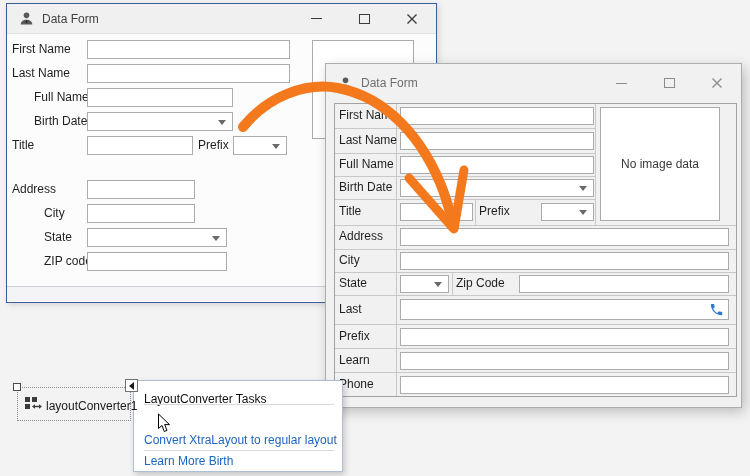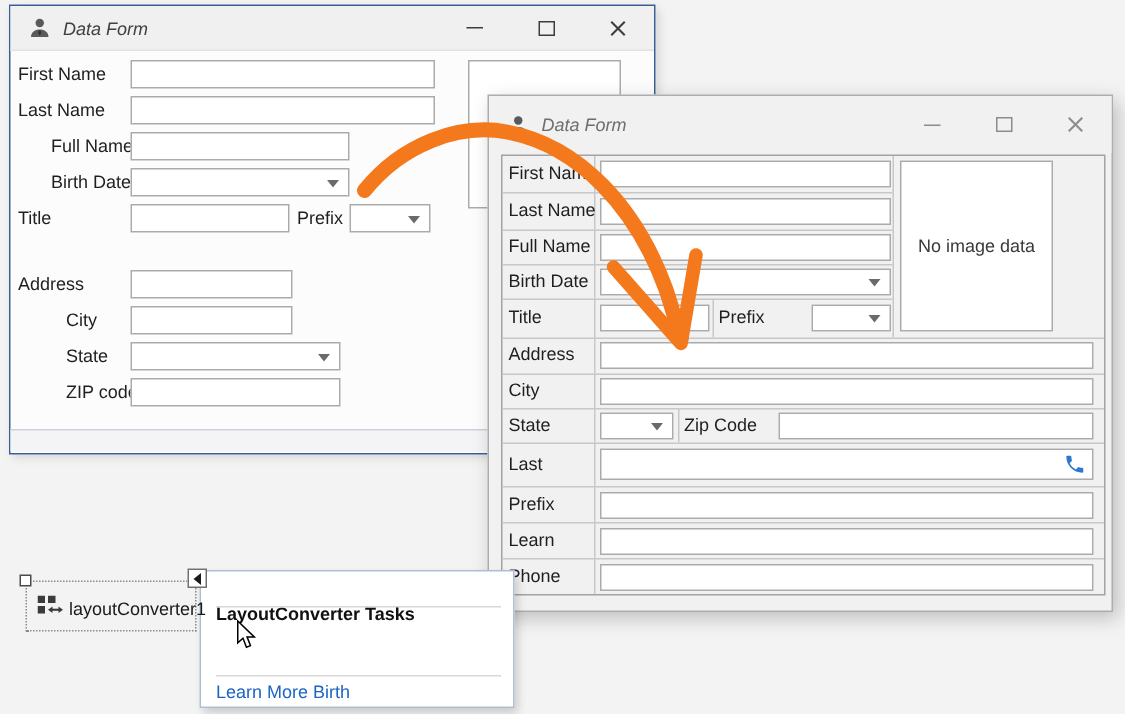--- a/index.html
+++ b/index.html
@@ -22,21 +22,21 @@
   }
   .win-front {
     left:325px; top:63px; width:417px; height:345px;
     background:#F1F1F1;
     border:1px solid #ADADAD;
     box-shadow: 3px 4px 12px rgba(0,0,0,0.22);
     z-index:2;
   }
   .titlebar {
     position:absolute; left:0; top:0; right:0;
-    display:flex; align-items:center;font-style:italic;
+    display:flex; align-items:center;
   }
   .win-back .titlebar { height:30px; background:#F0F0F0; border-bottom:1px solid #E3E3E3; }
   .win-front .titlebar { height:38px; background:#F1F1F1; }
   .title-icon { margin:0 8px 0 12px; width:15px; height:15px; flex:0 0 auto; }
   .title-text { font-size:12px; }
   .win-back .title-text { color:#404040; }
   .win-front .title-text { color:#6E6E6E; }
   .caption-buttons { margin-left:auto; display:flex; height:100%; }
   .winbtn { width:48px; height:100%; display:flex; align-items:center; justify-content:center; }
   .win-back .winbtn { color:#3C3C3C; }
@@ -59,21 +59,21 @@
   .imgbox { position:absolute; background:#FFFFFF; border:1px solid #ABABAB; }
 
   
   .fw-group {
     position:absolute; left:8px; top:39px; width:403px; height:294px;
     border:1px solid #A3A3A3; background:#F1F1F1;
   }
   .grid-h { position:absolute; height:1px; background:#C8C8C8; left:0; }
   .grid-v { position:absolute; width:1px; background:#C8C8C8; top:0; }
   .noimg {
-    position:absolute; left:265px; top:3px; width:102px; height:114px;
+    position:absolute; left:265px; top:3px; width:120px; height:114px;
     background:#FFFFFF; border:1px solid #ABABAB;
     display:flex; align-items:center; justify-content:center;
     font-size:12px; color:#3A3A3A;
   }
   .phone-glyph { position:absolute; color: var(--color-phone-icon, #2F78CE); }
 
   
   .bw-bottom {
     position:absolute; left:0; right:0; top:282px; height:15px;
     background:#F4F4F6; border-top:1px solid #CDD1DB;
@@ -100,21 +100,21 @@
   .tray-icon { position:absolute; left:25px; top:397px; z-index:7; }
   .tray-label { position:absolute; left:46px; top:399px; font-size:12px; color:#1A1A1A; z-index:7; }
 
   
   .popup {
     position:absolute; left:133px; top:380px; width:210px; height:92px;
     background:#FFFFFF; border:1px solid #AEBFD4;
     box-shadow: 2px 3px 6px rgba(0,0,0,0.18);
     z-index:6;
   }
-  .popup-header { position:absolute; left:10px; top:21px; font-size:12px; font-weight:bold; color:#111111; white-space:nowrap; }
+  .popup-header { position:absolute; left:10px; top:11px; font-size:12px; font-weight:normal; color:#111111; white-space:nowrap; }
   .popup-sep { position:absolute; left:10px; right:8px; height:1px; background:#D8D8D8; }
   .popup-link {
     position:absolute; left:10px; font-size:12px; white-space:nowrap;
     color: var(--color-link, #1B65C4); text-decoration:none; cursor:pointer;
   }
   .popup-link.hovered { text-decoration:underline; }
 
   
   .arrow-overlay { position:absolute; left:0; top:0; z-index:5; pointer-events:none; }
   .arrow-stroke { stroke: var(--color-arrow, #F4791D); }
@@ -268,19 +268,20 @@
   <rect x="0" y="7" width="5" height="5" fill="#3B3B3B"></rect>
   <path d="M7 9.5l3-2.2v4.4z" fill="#3B3B3B"></path>
   <path d="M17 9.5l-3-2.2v4.4z" fill="#3B3B3B"></path>
   <rect x="9" y="8.8" width="6" height="1.4" fill="#3B3B3B"></rect>
 </svg>
 <span class="tray-label">layoutConverter1</span>
 
 <div class="popup">
   <span class="popup-header">LayoutConverter Tasks</span>
   <div class="popup-sep" style="top:23px;"></div>
+  <a class="popup-link" style="top:52px;">Convert XtraLayout to regular layout</a>
   <div class="popup-sep" style="top:69px;"></div>
   <a class="popup-link" style="top:73px;">Learn More Birth</a>
 </div>
 
 <svg class="cursor" width="15" height="21" viewBox="0 0 15 21">
   <path d="M1.5 1 L1.5 15.5 L5 12.5 L7.3 18.5 L10 17.4 L7.7 11.6 L12.5 11.6 Z" fill="#FFFFFF" stroke="#000000" stroke-width="1"></path>
 </svg>
 
 </body></html>

